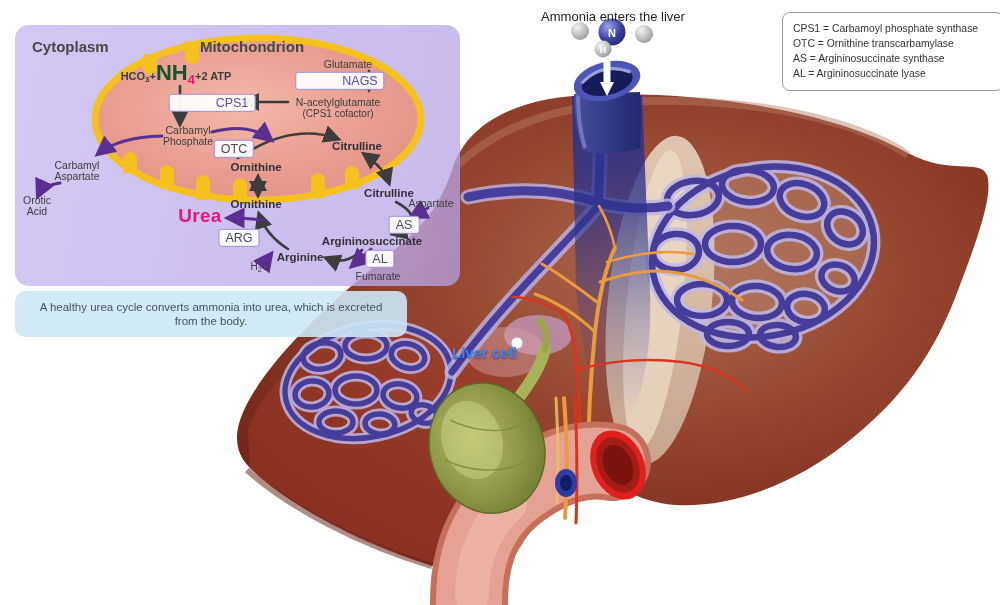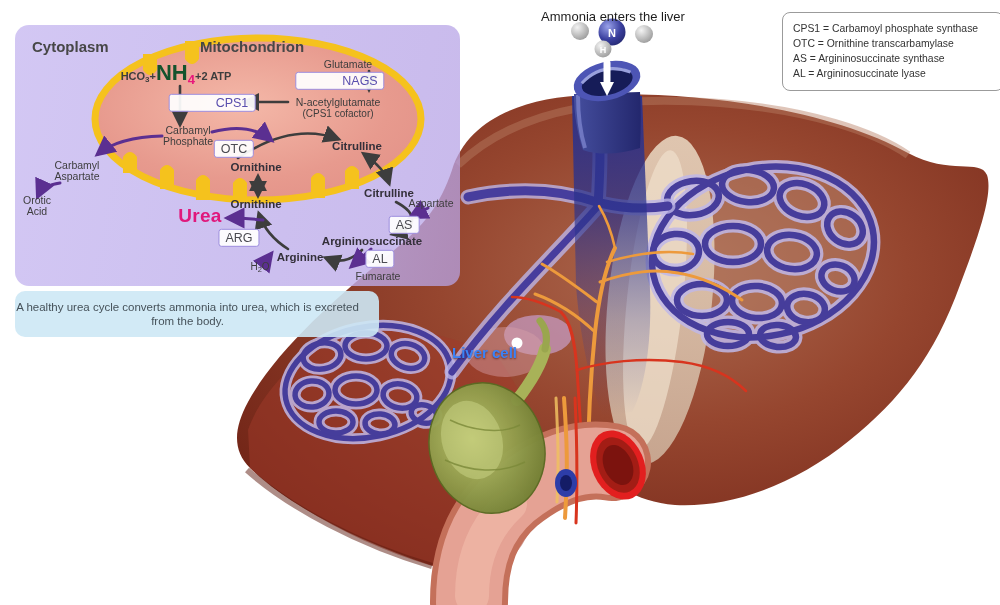--- a/index.html
+++ b/index.html
@@ -6,22 +6,22 @@
   body{width:1000px;height:605px;position:relative;background:#fff;overflow:hidden;
        font-family:"Liberation Sans",sans-serif;}
   svg.layer{position:absolute;left:0;top:0;}
   .z0{z-index:0}.z1{z-index:1}.z2{z-index:2}.z3{z-index:3}
 
   
   .panel{position:absolute;left:15px;top:25px;width:445px;height:261px;border-radius:14px;
          background:linear-gradient(100deg,rgba(209,197,243,.96) 0%,rgba(198,184,238,.88) 50%,rgba(182,162,229,.74) 100%);}
 
   
-  .caption{position:absolute;left:15px;top:291px;width:364px;height:46px;border-radius:10px;
-           background:rgba(205,232,245,.9);display:flex;align-items:center;justify-content:flex-start;}
+  .caption{position:absolute;left:15px;top:291px;width:392px;height:46px;border-radius:10px;
+           background:rgba(205,232,245,.9);display:flex;align-items:center;justify-content:center;}
   .caption div{width:345px;text-align:center;font-size:11.5px;line-height:1.25;color:#46525a;}
 
   
   .legend{position:absolute;left:782px;top:12px;width:200px;background:#fff;border:1.5px solid #9b9b9b;
           border-radius:8px;padding:8px 10px 9px;font-size:10.4px;line-height:1.45;color:#333;}
 
   
   .lab{position:absolute;transform:translateX(-50%);text-align:center;white-space:pre-line;
        line-height:1.08;color:#3d3d3d;}
   .sm{font-size:10.5px;}

